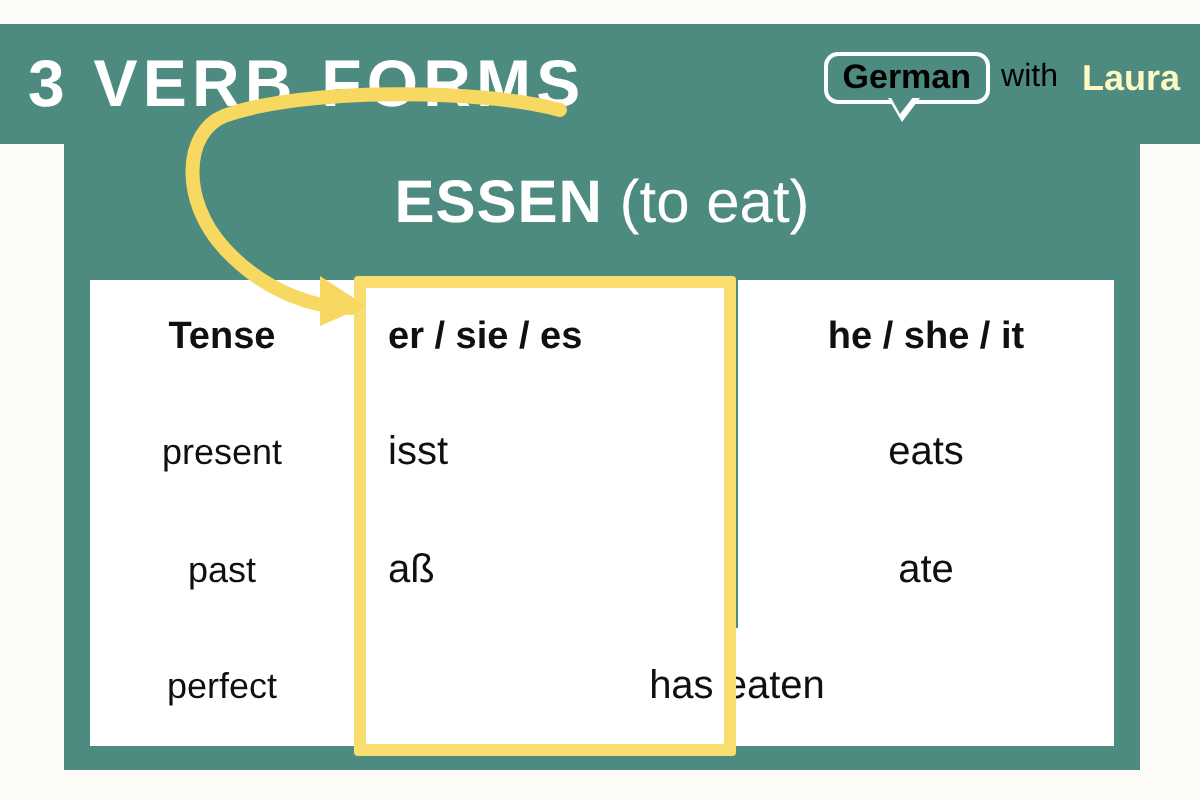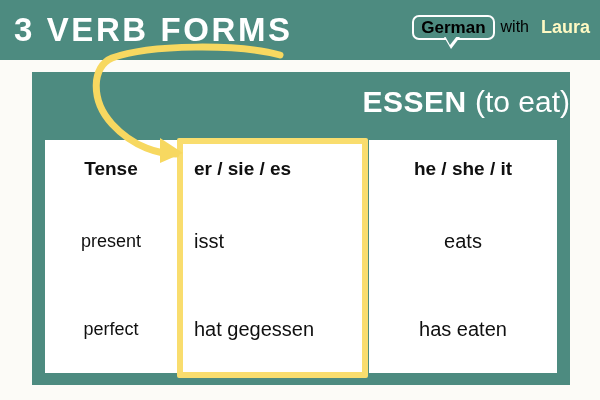--- a/index.html
+++ b/index.html
@@ -11,21 +11,21 @@
     height: 400px;
     background: #fcfbf7;
     font-family: "Liberation Sans", sans-serif;
     overflow: hidden;
     position: relative;
   }
 
   
   #banner {
     position: absolute;
-    left: 0; top: 0;
+    left: 0; top: 12px;
     width: 600px; height: 60px;
     background: #4d8b80;
   }
   #banner-title {
     position: absolute;
     left: 14px; top: 8px;
     font-size: 33px;
     font-weight: bold;
     color: #ffffff;
     letter-spacing: 2.6px;
@@ -89,21 +89,21 @@
   #panel {
     position: absolute;
     left: 32px; top: 72px;
     width: 538px; height: 313px;
     background: #4d8b80;
   }
   #verb-heading {
     position: absolute;
     left: 0; top: 12px;
     width: 538px;
-    text-align: right;
+    text-align: center;
     color: #ffffff;
     font-size: 30px;
     line-height: 36px;
     white-space: nowrap;
   }
   #verb-heading .verb-main { font-weight: bold; letter-spacing: 0.5px; }
   #verb-heading .verb-gloss { font-weight: normal; }
 
   
   #table {
@@ -189,24 +189,28 @@
       <div class="cell col-de">er / sie / es</div>
       <div class="cell col-en">he / she / it</div>
     </div>
 
     <div class="trow body-row">
       <div class="cell col-tense">present</div>
       <div class="cell col-de">isst</div>
       <div class="cell col-en">eats</div>
     </div>
 
+    <div class="trow body-row">
+      <div class="cell col-tense">past</div>
+      <div class="cell col-de">aß</div>
+      <div class="cell col-en">ate</div>
+    </div>
 
     <div class="trow body-row">
       <div class="cell col-tense">perfect</div>
-      <div class="cell col-de">hat gegessen</div>
       <div class="cell col-en">has eaten</div>
     </div>
 
   </div>
 </div>
 
 <div id="highlight-box"></div>
 
 <svg id="arrow-svg" viewBox="0 0 210 125">
   <path d="M 190 17 C 150 6, 60 6, 22 20 C 2 28, 0 62, 22 86 C 44 110, 70 116, 86 116" fill="none" stroke="#f7d860" stroke-width="7" stroke-linecap="round"></path>

